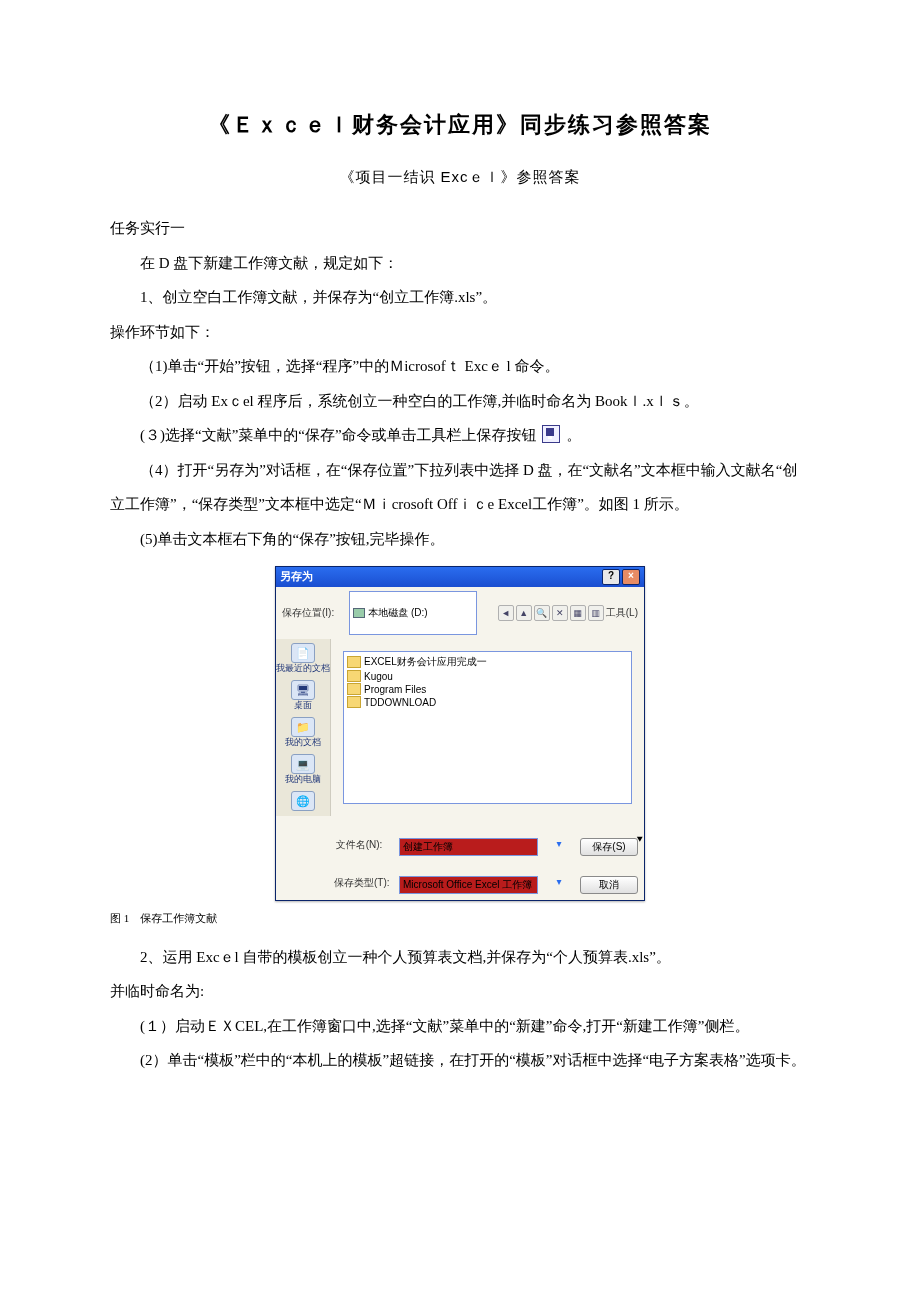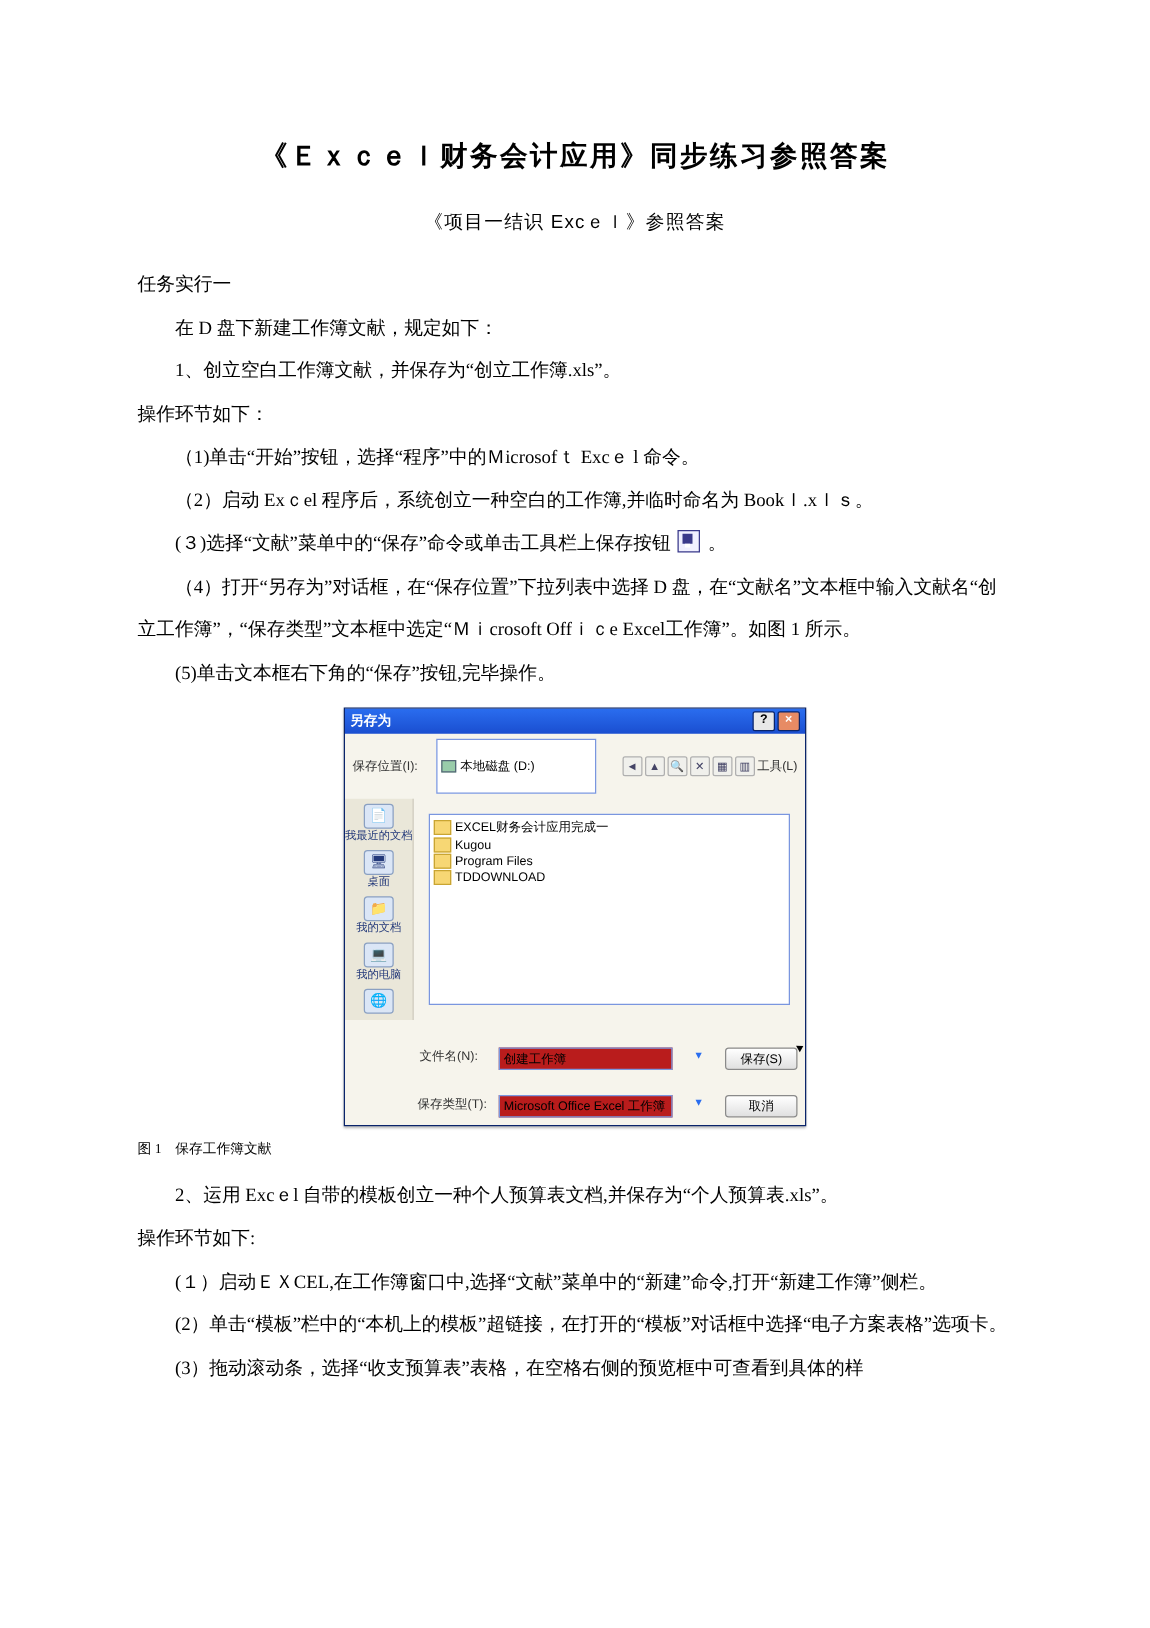--- a/index.html
+++ b/index.html
@@ -302,18 +302,17 @@
           <span class="dlg-dd">▾</span>
           <span class="dlg-btn">取消</span>
         </div>
       </div>
     </div>
   </div>
 
   <div class="figure-caption">图 1　保存工作簿文献</div>
 
   <p class="para indent1">2、运用 Excｅl 自带的模板创立一种个人预算表文档,并保存为“个人预算表.xls”。</p>
-  <p class="para indent0">操作环节如下:</p>
+  <p class="para indent0">并临时命名为:</p>
   <p class="para indent2">(１）启动ＥＸCEL,在工作簿窗口中,选择“文献”菜单中的“新建”命令,打开“新建工作簿”侧栏。</p>
   <p class="para indent2">(2）单击“模板”栏中的“本机上的模板”超链接，在打开的“模板”对话框中选择“电子方案表格”选项卡。</p>
-  <p class="para indent2">(3）拖动滚动条，选择“收支预算表”表格，在空格右侧的预览框中可查看到具体的样</p>
 
 </div>
 
 </body></html>

